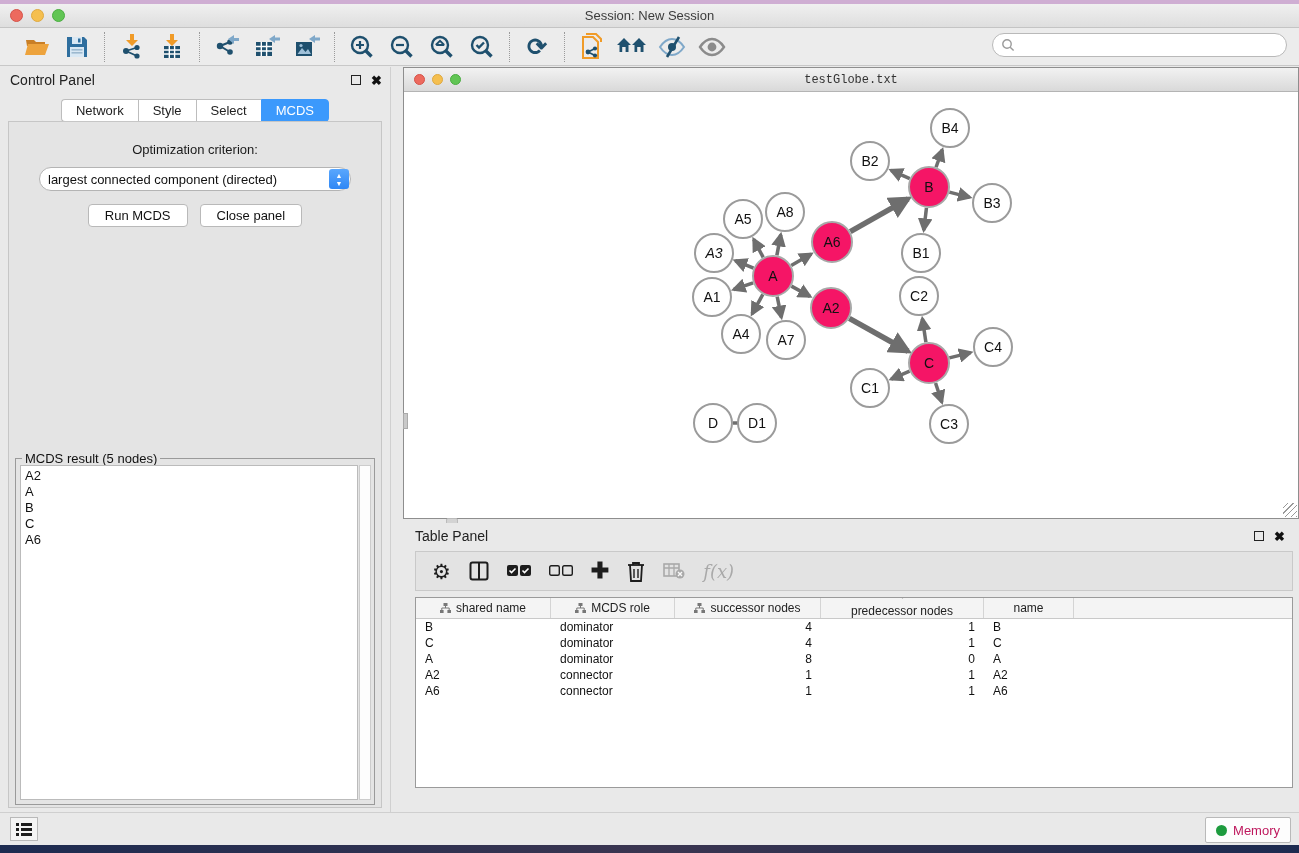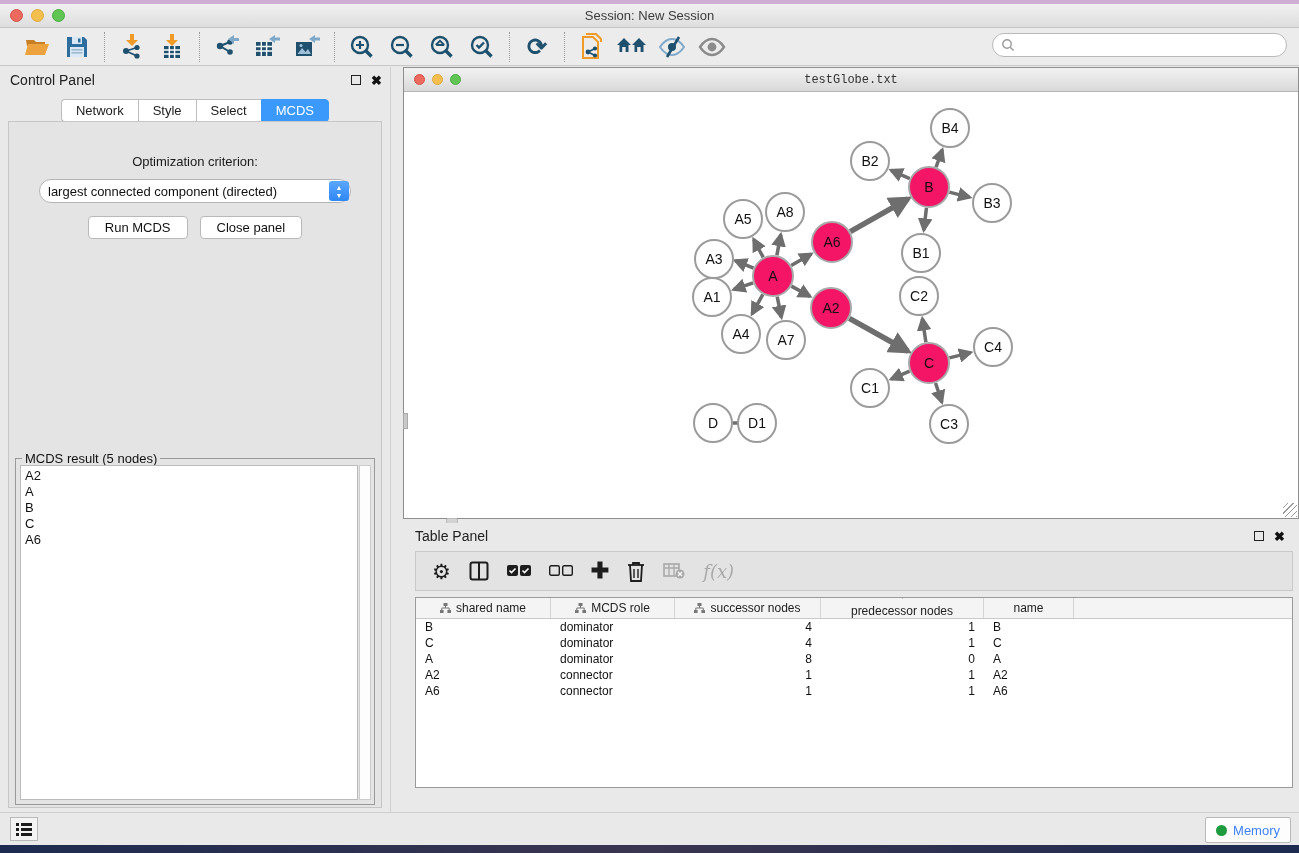--- a/index.html
+++ b/index.html
@@ -36,21 +36,21 @@
   .dock-title { font-size:14px; color:#222; }
   .dock-icons { position:absolute; right:8px; top:0; height:26px; display:flex; align-items:center; gap:10px; }
   .float-icon { width:10px; height:10px; border:1.5px solid #222; display:inline-block; }
   .close-icon { font-size:13px; font-weight:bold; color:#111; line-height:1; }
   .seg-tabs { display:flex; justify-content:center; margin-top:6px; }
   .seg-tab { font-size:13px; color:#222; background:#fff; border:1px solid #bdbdbd; border-right:none; padding:3px 14px; min-width:54px; text-align:center; }
   .seg-tab:first-child { border-radius:4px 0 0 4px; }
   .seg-tab:last-child { border-radius:0 4px 4px 0; border-right:1px solid #bdbdbd; }
   .seg-tab.active { background:#3b99fc; color:#fff; border-color:#3b99fc; }
   .cp-inner { position:absolute; left:8px; right:8px; top:54px; bottom:16px; background:#e4e4e4; border:1px solid #c6c6c6; }
-  .opt-label { text-align:center; font-size:13px; color:#1a1a1a; margin-top:32px; }
+  .opt-label { text-align:center; font-size:13px; color:#1a1a1a; margin-top:20px; }
   .dropdown { position:relative; margin:10px auto 0; width:312px; height:24px; background:#fff; border:1px solid #b4b4b4; border-radius:12px; display:flex; align-items:center; padding-left:8px; }
   .dropdown-value { font-size:13px; color:#111; }
   .dropdown-stepper { position:absolute; right:1px; top:1px; width:20px; height:20px; background:linear-gradient(#5aa7fd,#2f87f5); border-radius:3px; color:#fff; font-size:7px; line-height:1; display:flex; flex-direction:column; align-items:center; justify-content:center; gap:1px; }
   .cp-buttons { display:flex; justify-content:center; gap:12px; margin-top:13px; }
   .push-btn { font-size:13px; color:#111; background:#fff; border:1px solid #b9b9b9; border-radius:4px; padding:3px 16px; height:23px; }
   .result-group { position:absolute; left:6px; right:6px; top:336px; bottom:2px; border:1px solid #9a9a9a; background:#e4e4e4; }
   .result-title { position:absolute; left:6px; top:-8px; background:#e4e4e4; padding:0 3px; font-size:13px; color:#111; }
   .result-list { position:absolute; left:4px; right:16px; top:6px; bottom:4px; background:#fff; border:1px solid #bbb; font-size:13px; color:#111; padding:2px 4px; overflow:hidden; }
   .result-list .list-item { line-height:16px; }
   .result-scroll { position:absolute; right:3px; top:6px; bottom:4px; width:12px; background:#fdfdfd; border:1px solid #ccc; }
@@ -87,21 +87,21 @@
   .col-0{width:135px;} .col-1{width:124px;} .col-2{width:146px;} .col-3{width:163px;flex-direction:column;} .col-4{width:90px;}
   .tp-tabs { position:absolute; left:0; right:0; bottom:6px; display:flex; justify-content:center; }
   .seg-tab2 { font-size:13px; color:#222; background:#fff; border:1px solid #bdbdbd; border-right:none; padding:3px 14px; text-align:center; }
   .seg-tab2:first-child { border-radius:4px 0 0 4px; }
   .seg-tab2:last-child { border-radius:0 4px 4px 0; border-right:1px solid #bdbdbd; }
   .seg-tab2.active { background:#3b99fc; color:#fff; border-color:#3b99fc; }
 
   
   .status-bar { position:absolute; left:0; bottom:0; width:1299px; height:33px; background:#e9e9e9; border-top:1px solid #cfcfcf; }
   .tasks-btn { position:absolute; left:10px; top:4px; width:28px; height:24px; background:#f4f4f4; border:1px solid #b9b9b9; display:flex; align-items:center; justify-content:center; font-size:14px; color:#222; }
-  .memory-btn { position:absolute; right:8px; top:4px; height:24px; background:#fdfdfd; border:1px solid #b9b9b9; border-radius:2px; display:flex; align-items:center; gap:6px; padding:12px 10px; font-size:13px; color:#3b82f6; }
+  .memory-btn { position:absolute; right:8px; top:4px; height:24px; background:#fdfdfd; border:1px solid #b9b9b9; border-radius:2px; display:flex; align-items:center; gap:6px; padding:12px 10px; font-size:13px; color:#be185d; }
   .mem-dot { width:11px; height:11px; border-radius:50%; background:#1d9b3e; }
 </style>
 </head>
 <body>
 
 <div class="desktop-top"></div>
 <div class="desktop-bottom"></div>
 
 <div class="main-window">
 
@@ -345,21 +345,21 @@
               <line x1="520.9000101926935" y1="249.23006829104642" x2="517.3952269318119" y2="225.74802044313964" stroke="#6e6e6e" stroke-width="3.5" marker-end="url(#arrow)"></line>
               <line x1="530.5425640526045" y1="289.9548203604435" x2="536.8343346090523" y2="309.14472055760956" stroke="#6e6e6e" stroke-width="3.5" marker-end="url(#arrow)"></line>
               <line x1="544.3729925030519" y1="264.906751874237" x2="565.6867224966574" y2="259.57831937583563" stroke="#6e6e6e" stroke-width="3.5" marker-end="url(#arrow)"></line>
               <line x1="328" y1="330" x2="350" y2="330" stroke="#6e6e6e" stroke-width="3.5" marker-end="url(#arrow)"></line>
             </g>
         </svg>
         <div id="node-layer">
             <div class="gnode pink" style="left: 368px; top: 183px; width: 42px; height: 42px; background: rgb(245, 21, 102);">A</div>
             <div class="gnode" style="left: 307px; top: 204px; width: 40px; height: 40px;">A1</div>
             <div class="gnode pink" style="left: 426px; top: 215px; width: 42px; height: 42px; background: rgb(245, 21, 102);">A2</div>
-            <div class="gnode" style="left: 309px; top: 166px; width: 40px; height: 40px;">A3</div>
+            <div class="gnode" style="left: 309px; top: 160px; width: 40px; height: 40px; font-style: italic;">A3</div>
             <div class="gnode" style="left: 336px; top: 241px; width: 40px; height: 40px;">A4</div>
             <div class="gnode" style="left: 338px; top: 126px; width: 40px; height: 40px;">A5</div>
             <div class="gnode pink" style="left: 427px; top: 149px; width: 42px; height: 42px; background: rgb(245, 21, 102);">A6</div>
             <div class="gnode" style="left: 381px; top: 247px; width: 40px; height: 40px;">A7</div>
             <div class="gnode" style="left: 380px; top: 119px; width: 40px; height: 40px;">A8</div>
             <div class="gnode pink" style="left: 524px; top: 94px; width: 42px; height: 42px; background: rgb(245, 21, 102);">B</div>
             <div class="gnode" style="left: 516px; top: 160px; width: 40px; height: 40px;">B1</div>
             <div class="gnode" style="left: 465px; top: 68px; width: 40px; height: 40px;">B2</div>
             <div class="gnode" style="left: 587px; top: 110px; width: 40px; height: 40px;">B3</div>
             <div class="gnode" style="left: 545px; top: 35px; width: 40px; height: 40px;">B4</div>

